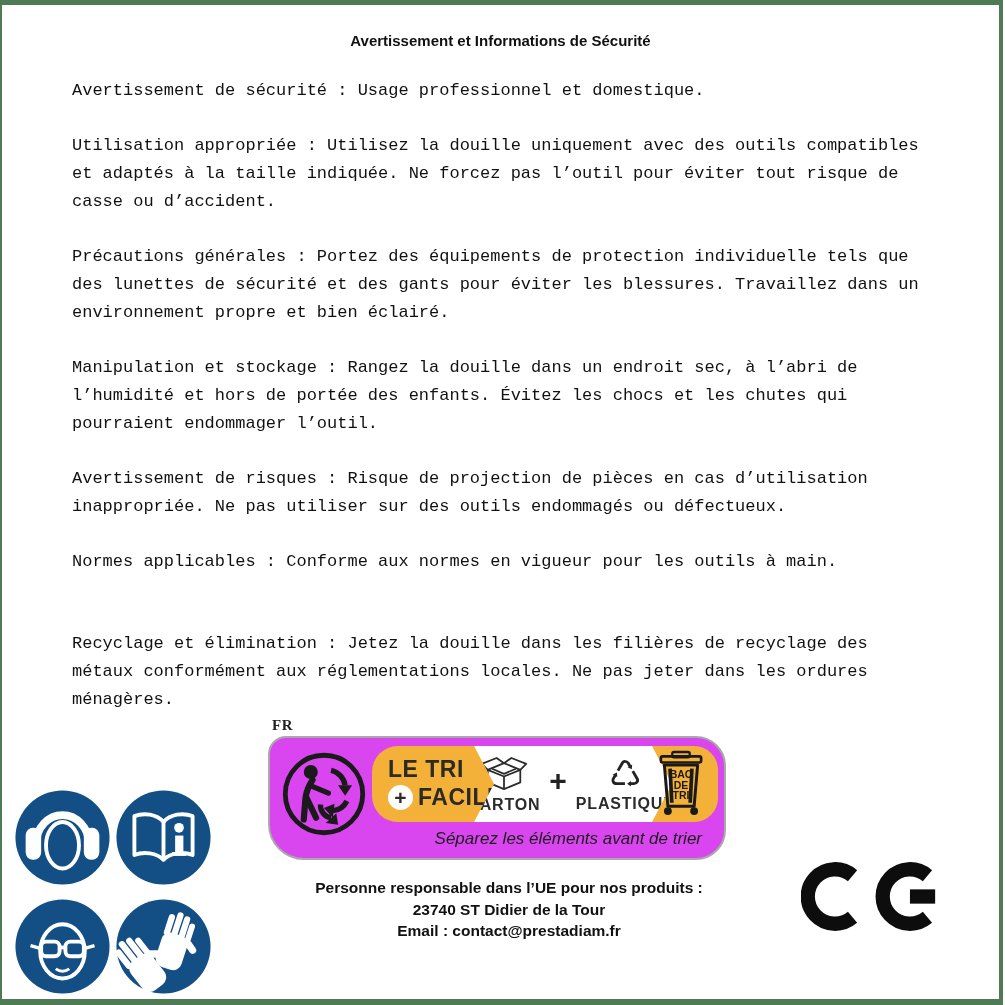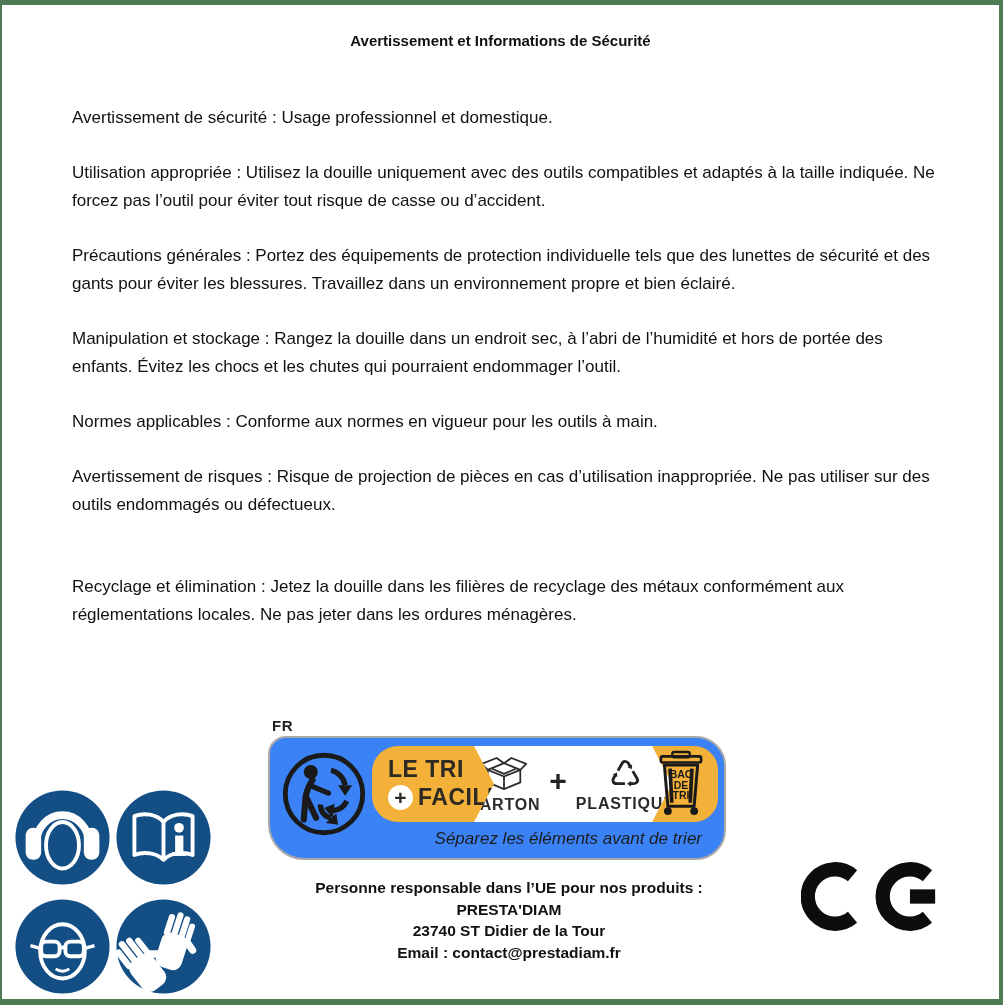--- a/index.html
+++ b/index.html
@@ -5,39 +5,39 @@
   html,body{margin:0;padding:0;background:#ffffff;}
   .page{
     position:relative;width:1003px;height:1005px;box-sizing:border-box;
     border-style:solid;border-color:#4e7a54;border-width:5px 4px 6px 2px;
     background:#ffffff;overflow:hidden;
     font-family:"Liberation Sans",sans-serif;color:#1a1a1a;
   }
   .doc-title{
     margin-top:27px;text-align:center;font-size:15px;font-weight:bold;color:#111;
   }
-  .paragraphs{margin:55px 60px 0 70px;}
+  .paragraphs{margin:28px 60px 0 70px;font-family:Liberation Mono, monospace;}
   .paragraphs p{
     margin:0 0 27px 0;font-size:17px;line-height:28px;color:#111;
   }
   .paragraphs p.spaced{margin-top:54px;}
 
   
   .icon-grid{
     position:absolute;left:12px;top:784px;
     display:grid;grid-template-columns:97px 97px;grid-template-rows:97px 97px;
     column-gap:4px;row-gap:12px;
   }
   .icon-grid svg{display:block;width:97px;height:97px;}
 
   
   .triman-block{position:absolute;left:266px;top:712px;width:458px;}
-  .fr-label{font-size:15px;font-weight:bold;color:#222;margin:0 0 2px 4px;letter-spacing:.5px;}
+  .fr-label{font-size:15px;font-weight:bold;color:#222;margin:0 0 2px 4px;letter-spacing:.5px;font-family:Liberation Serif, serif;}
   .label-box{
-    box-sizing:border-box;width:458px;height:124px;background:#3b82f6;
+    box-sizing:border-box;width:458px;height:124px;background:#d946ef;
     border:2px solid #a9a9a9;border-radius:18px 30px 30px 36px;
     display:flex;align-items:flex-start;padding:8px 6px 4px 8px;
   }
   .triman-svg{width:88px;height:92px;flex:0 0 auto;margin:2px 2px 0 2px;}
   .banner{flex:1;margin-left:2px;min-width:0;}
   .yellow-row{
     position:relative;height:76px;background:#F4B13A;border-radius:26px 24px 24px 26px;
   }
   .letri{position:absolute;left:16px;top:11px;color:#2d2a24;}
   .letri-line1{font-size:23px;font-weight:bold;letter-spacing:.5px;line-height:24px;}
@@ -79,22 +79,22 @@
 
 <div class="page">
 
   <div class="doc-title">Avertissement et Informations de Sécurité</div>
 
   <div class="paragraphs">
     <p>Avertissement de sécurité : Usage professionnel et domestique.</p>
     <p>Utilisation appropriée : Utilisez la douille uniquement avec des outils compatibles et adaptés à la taille indiquée. Ne forcez pas l’outil pour éviter tout risque de casse ou d’accident.</p>
     <p>Précautions générales : Portez des équipements de protection individuelle tels que des lunettes de sécurité et des gants pour éviter les blessures. Travaillez dans un environnement propre et bien éclairé.</p>
     <p>Manipulation et stockage : Rangez la douille dans un endroit sec, à l’abri de l’humidité et hors de portée des enfants. Évitez les chocs et les chutes qui pourraient endommager l’outil.</p>
+    <p>Avertissement de risques : Risque de projection de pièces en cas d’utilisation inappropriée. Ne pas utiliser sur des outils endommagés ou défectueux.</p>
     <p>Normes applicables : Conforme aux normes en vigueur pour les outils à main.</p>
-    <p>Avertissement de risques : Risque de projection de pièces en cas d’utilisation inappropriée. Ne pas utiliser sur des outils endommagés ou défectueux.</p>
     <p class="spaced">Recyclage et élimination : Jetez la douille dans les filières de recyclage des métaux conformément aux réglementations locales. Ne pas jeter dans les ordures ménagères.</p>
   </div>
 
   <div class="icon-grid">
 
     <svg viewBox="0 0 100 100">
       <circle cx="50" cy="50" r="48.5" fill="#134e85"></circle>
       <path d="M23,56 A27,29 0 1 1 77,56" fill="none" stroke="#fff" stroke-width="8"></path>
       <ellipse cx="50" cy="58" rx="17" ry="24" fill="none" stroke="#fff" stroke-width="4"></ellipse>
       <rect x="12" y="40" width="16" height="33" rx="7.5" fill="#fff"></rect>
@@ -202,21 +202,20 @@
             </svg>
           </div>
         </div>
         <div class="tagline">Séparez les éléments avant de trier</div>
       </div>
     </div>
   </div>
 
   <div class="address">
     <div>Personne responsable dans l’UE pour nos produits :</div>
-    <div>PRESTA'DIAM</div>
     <div>23740 ST Didier de la Tour</div>
     <div>Email : contact@prestadiam.fr</div>
   </div>
 
   <div class="ce-mark">
     <svg viewBox="0 0 210 100">
       <path d="M75.7,19.4 A40,40 0 1 0 75.7,80.6" fill="none" stroke="#0d0d0d" stroke-width="21"></path>
       <path d="M185.7,19.4 A40,40 0 1 0 185.7,80.6" fill="none" stroke="#0d0d0d" stroke-width="21"></path>
       <path d="M160,50 L197,50" stroke="#0d0d0d" stroke-width="21"></path>
     </svg>

